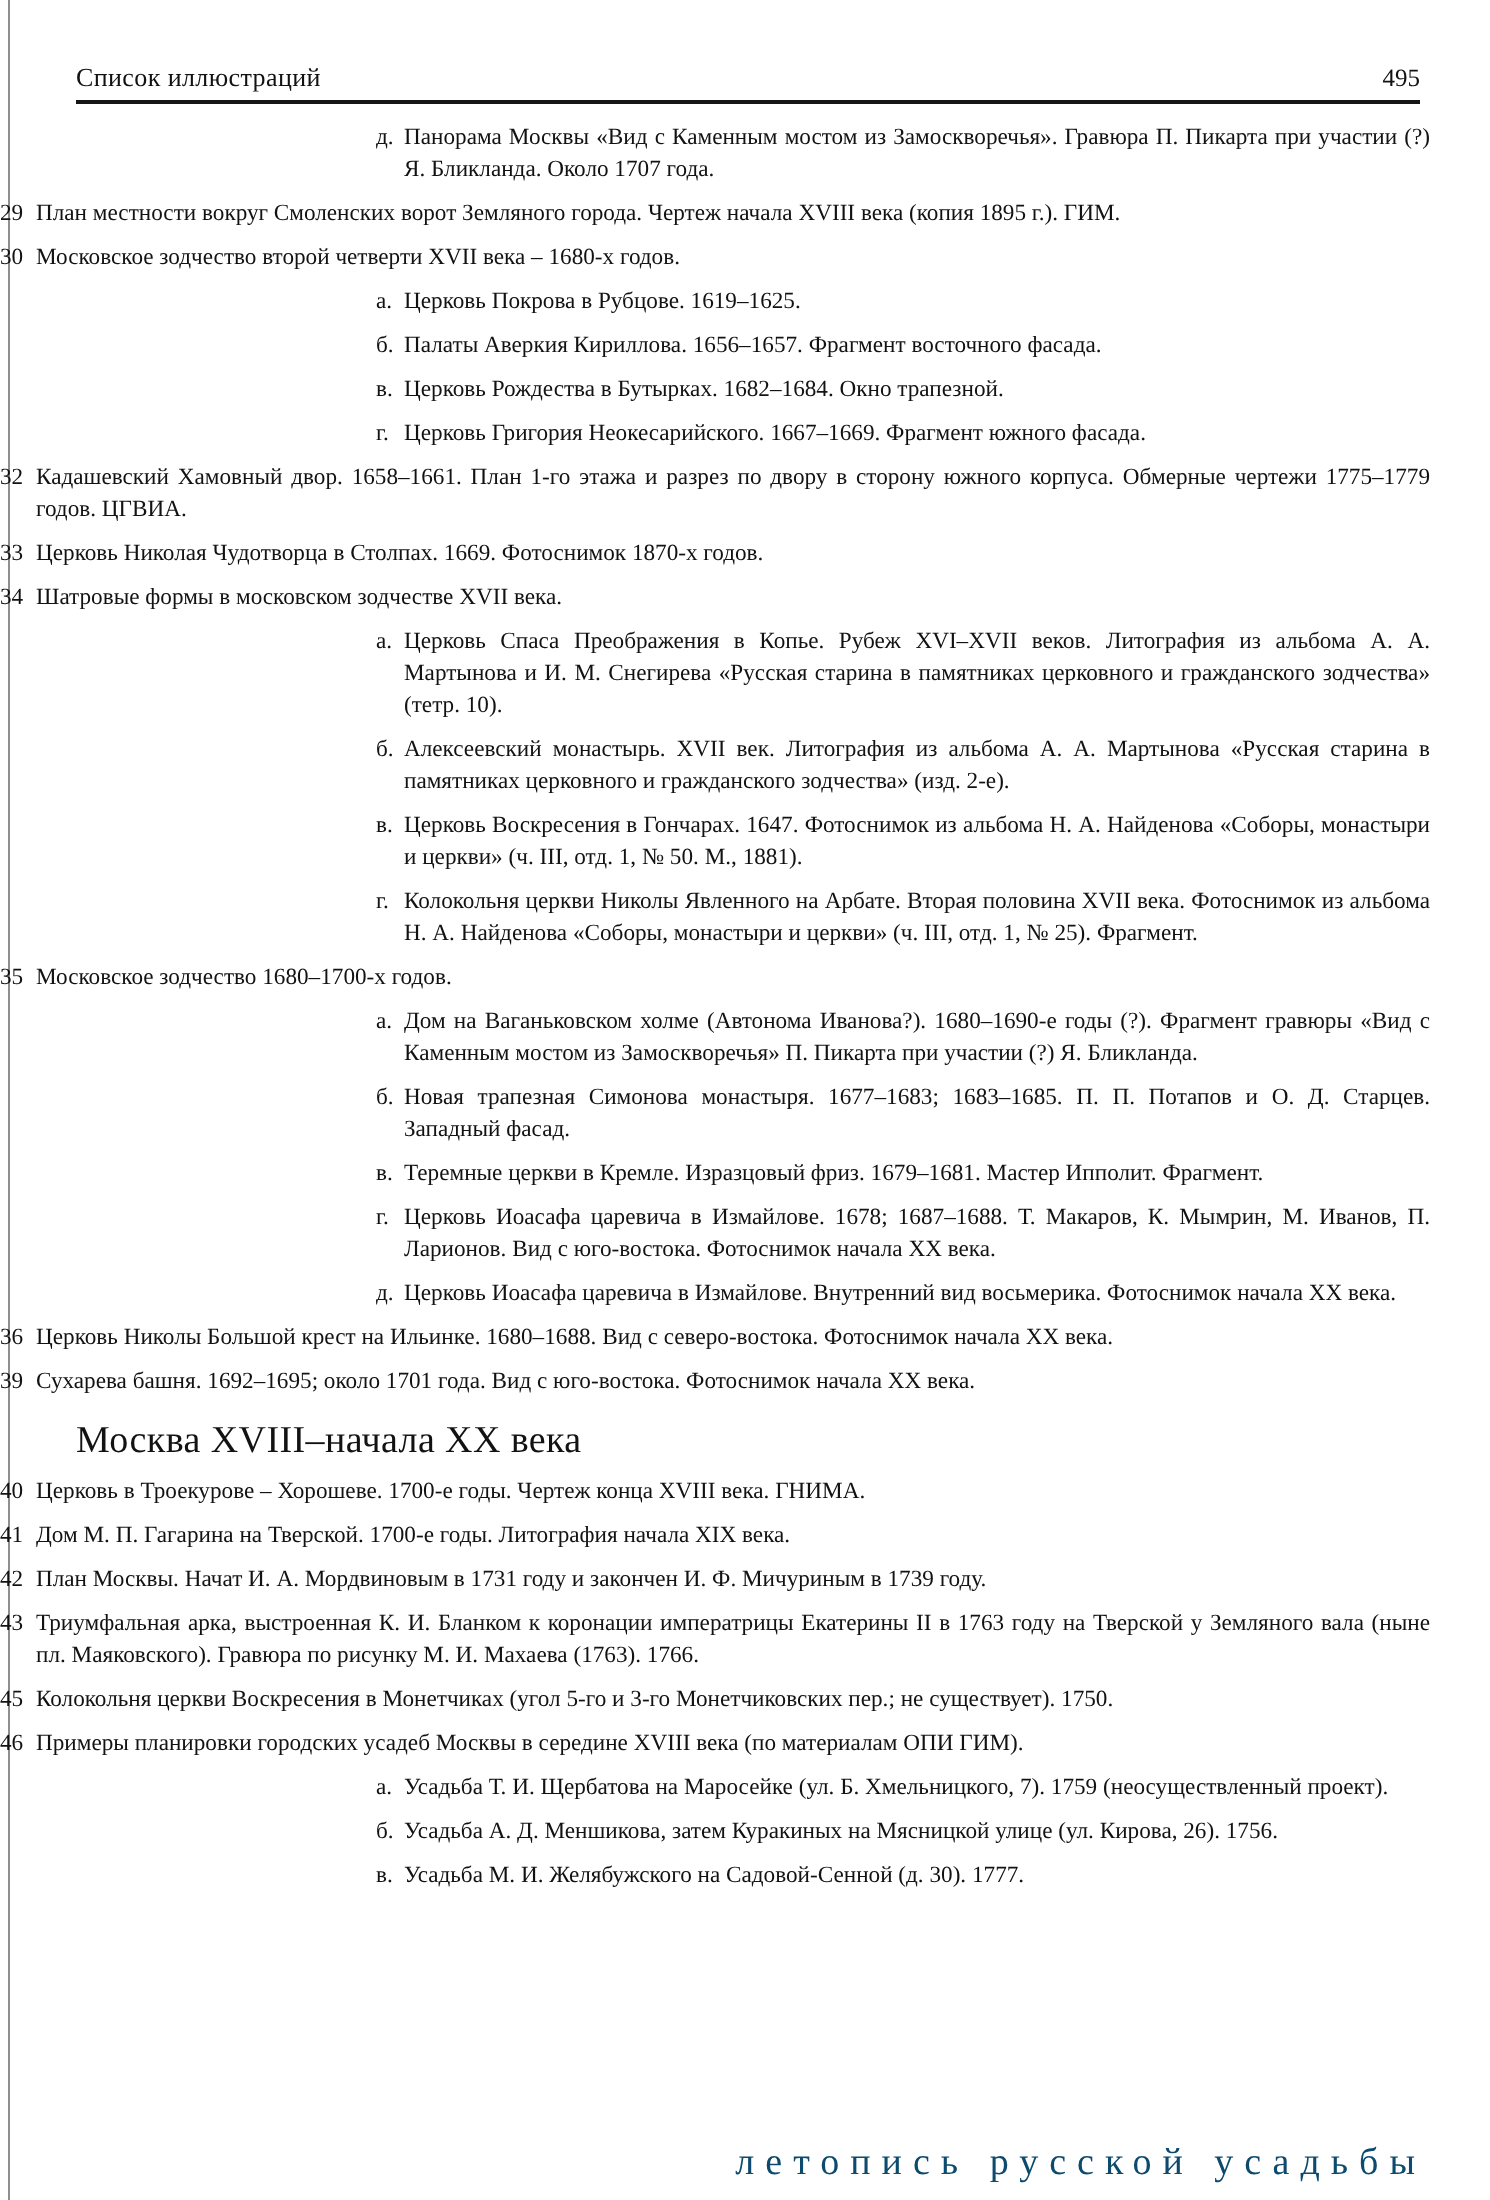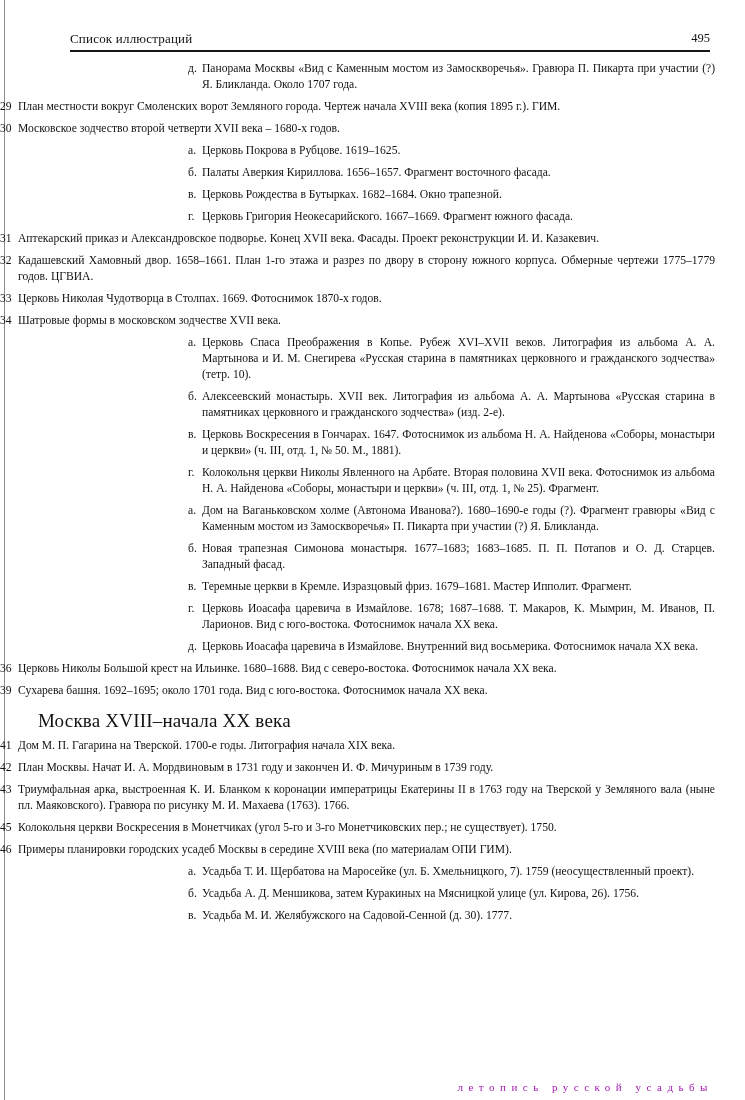--- a/index.html
+++ b/index.html
@@ -7,47 +7,46 @@
     width:745px;height:1100px;position:relative;overflow:hidden;
     background:#ffffff;color:#121212;
     font-family:"Liberation Serif","DejaVu Serif",serif;
   }
   .scan-edge{
     position:absolute;left:4px;top:0;bottom:0;width:1px;
     background:#8f8f8f;
   }
   .header{
     position:absolute;top:31px;left:38px;right:35px;
-    display:flex;justify-content:space-between;align-items:flex-start;
+    display:flex;justify-content:space-between;align-items:flex-end;
     border-bottom:2px solid #161616;
     padding-bottom:3px;
     font-size:13px;
-    margin-left:32px;
   }
   .header .title{letter-spacing:.2px;}
   .header .pagenum{font-size:12.5px;}
   .content{
     position:absolute;top:61px;left:0;right:0;
     font-size:11.6px;line-height:16px;
   }
   .entry{display:flex;margin-bottom:6px;}
   .entry .lbl{flex:none;}
   .entry .txt{flex:1;text-align:justify;}
   .entry.item{margin-right:30px;}
   .entry.item .lbl{width:18px;}
   .entry.sub{margin-left:188px;margin-right:30px;}
   .entry.sub .lbl{width:14px;}
   .section-head{
     margin:13px 30px 9px 38px;
     font-size:19px;line-height:17px;letter-spacing:.2px;
   }
   .watermark{
     position:absolute;right:32px;bottom:7px;
-    font-size:11px;letter-spacing:5.5px;
-    color:#a21caf;white-space:nowrap;margin-left:33px;
+    font-size:19px;letter-spacing:5.5px;
+    color:#0c4a6e;white-space:nowrap;margin-left:33px;
   }
 </style>
 </head>
 <body>
 
 <div class="scan-edge"></div>
 
 <div class="header">
   <span class="title">Список иллюстраций</span>
   <span class="pagenum">495</span>
@@ -77,24 +76,20 @@
     </div>
   <div class="entry sub">
       <span class="lbl">в.</span>
       <span class="txt">Церковь Рождества в Бутырках. 1682–1684. Окно трапезной.</span>
     </div>
   <div class="entry sub">
       <span class="lbl">г.</span>
       <span class="txt">Церковь Григория Неокесарийского. 1667–1669. Фрагмент южного фасада.</span>
     </div>
   <div class="entry item">
-      <span class="lbl">31</span>
-      <span class="txt">Аптекарский приказ и Александровское подворье. Конец XVII века. Фасады. Проект реконструкции И. И. Казакевич.</span>
-    </div>
-  <div class="entry item">
       <span class="lbl">32</span>
       <span class="txt">Кадашевский Хамовный двор. 1658–1661. План 1-го этажа и разрез по двору в сторону южного корпуса. Обмерные чертежи 1775–1779 годов. ЦГВИА.</span>
     </div>
   <div class="entry item">
       <span class="lbl">33</span>
       <span class="txt">Церковь Николая Чудотворца в Столпах. 1669. Фотоснимок 1870-х годов.</span>
     </div>
   <div class="entry item">
       <span class="lbl">34</span>
       <span class="txt">Шатровые формы в московском зодчестве XVII века.</span>
@@ -107,20 +102,24 @@
       <span class="lbl">б.</span>
       <span class="txt">Алексеевский монастырь. XVII век. Литография из альбома А. А. Мартынова «Русская старина в памятниках церковного и гражданского зодчества» (изд. 2-е).</span>
     </div>
   <div class="entry sub">
       <span class="lbl">в.</span>
       <span class="txt">Церковь Воскресения в Гончарах. 1647. Фотоснимок из альбома Н. А. Найденова «Соборы, монастыри и церкви» (ч. III, отд. 1, № 50. М., 1881).</span>
     </div>
   <div class="entry sub">
       <span class="lbl">г.</span>
       <span class="txt">Колокольня церкви Николы Явленного на Арбате. Вторая половина XVII века. Фотоснимок из альбома Н. А. Найденова «Соборы, монастыри и церкви» (ч. III, отд. 1, № 25). Фрагмент.</span>
+    </div>
+  <div class="entry item">
+      <span class="lbl">35</span>
+      <span class="txt">Московское зодчество 1680–1700-х годов.</span>
     </div>
   <div class="entry sub">
       <span class="lbl">а.</span>
       <span class="txt">Дом на Ваганьковском холме (Автонома Иванова?). 1680–1690-е годы (?). Фрагмент гравюры «Вид с Каменным мостом из Замоскворечья» П. Пикарта при участии (?) Я. Бликланда.</span>
     </div>
   <div class="entry sub">
       <span class="lbl">б.</span>
       <span class="txt">Новая трапезная Симонова монастыря. 1677–1683; 1683–1685. П. П. Потапов и О. Д. Старцев. Западный фасад.</span>
     </div>
   <div class="entry sub">
@@ -139,20 +138,24 @@
       <span class="lbl">36</span>
       <span class="txt">Церковь Николы Большой крест на Ильинке. 1680–1688. Вид с северо-востока. Фотоснимок начала XX века.</span>
     </div>
   <div class="entry item">
       <span class="lbl">39</span>
       <span class="txt">Сухарева башня. 1692–1695; около 1701 года. Вид с юго-востока. Фотоснимок начала XX века.</span>
     </div>
 
   <div class="section-head">Москва XVIII–начала XX века</div>
 
+  <div class="entry item">
+      <span class="lbl">40</span>
+      <span class="txt">Церковь в Троекурове – Хорошеве. 1700-е годы. Чертеж конца XVIII века. ГНИМА.</span>
+    </div>
   <div class="entry item">
       <span class="lbl">41</span>
       <span class="txt">Дом М. П. Гагарина на Тверской. 1700-е годы. Литография начала XIX века.</span>
     </div>
   <div class="entry item">
       <span class="lbl">42</span>
       <span class="txt">План Москвы. Начат И. А. Мордвиновым в 1731 году и закончен И. Ф. Мичуриным в 1739 году.</span>
     </div>
   <div class="entry item">
       <span class="lbl">43</span>

